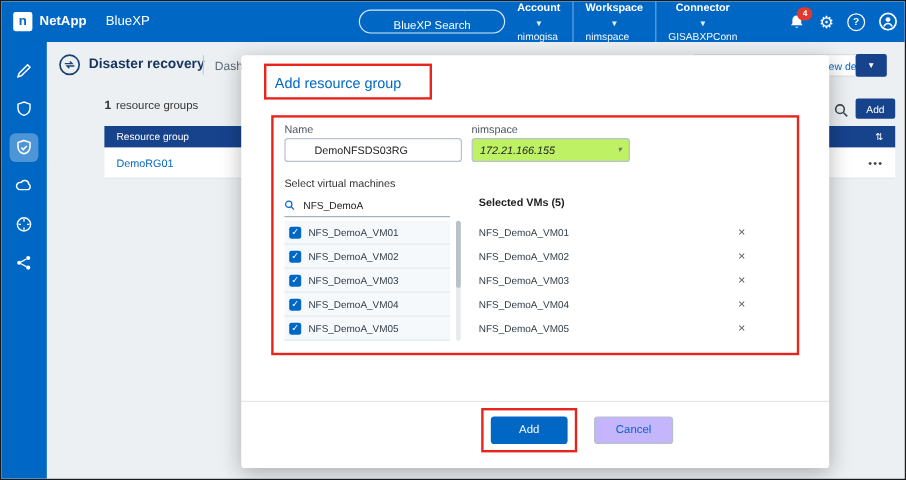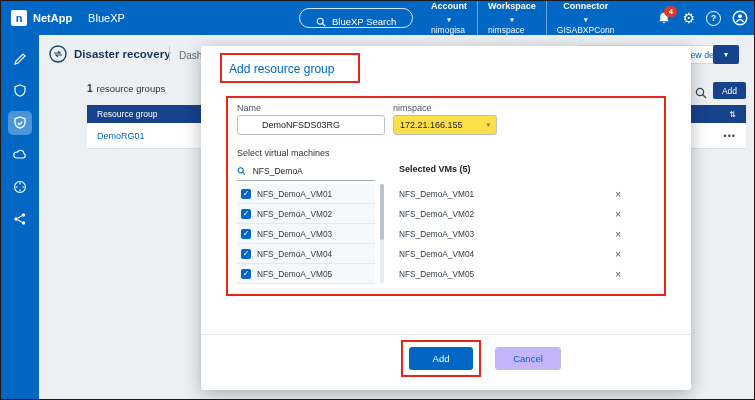--- a/index.html
+++ b/index.html
@@ -7,21 +7,21 @@
           background:#ecf0f3;font-family:"Liberation Sans",sans-serif;overflow:hidden;}
 
   
   .topbar{position:absolute;left:0;top:0;right:0;height:34px;background:#0067C5;color:#fff;}
   .brand{position:absolute;left:10px;top:0;height:34px;display:flex;align-items:center;gap:6px;}
   .logo{width:16px;height:16px;background:#fff;border-radius:2px;display:flex;align-items:center;justify-content:center;}
   .logo span{color:#0067C5;font-weight:bold;font-size:11px;line-height:1;}
   .brand-name{font-size:11px;font-weight:bold;}
   .brand-product{font-size:11px;margin-left:10px;}
   .search-pill{position:absolute;left:298px;top:7px;height:20px;box-sizing:border-box;border:1px solid rgba(255,255,255,.85);
-               border-radius:10px;display:flex;align-items:flex-end;gap:6px;padding:0 16px;font-size:9.5px;cursor:pointer;}
+               border-radius:10px;display:flex;align-items:flex-end;gap:6px;padding:0 28px;font-size:9.5px;cursor:pointer;flex-direction:column;}
   .menus{position:absolute;left:420px;top:0;height:34px;display:flex;align-items:stretch;}
   .menu{padding:0 10px;display:flex;flex-direction:column;justify-content:center;gap:1px;cursor:pointer;}
   .menu + .menu{border-left:1px solid rgba(255,255,255,.4);}
   .menu-top{display:flex;align-items:center;gap:5px;font-size:9px;font-weight:bold;flex-direction:column;}
   .menu-caret{font-size:7px;opacity:.9;}
   .menu-value{font-size:8.5px;opacity:.95;}
   .top-icons{position:absolute;right:6px;top:0;height:34px;display:flex;align-items:center;gap:11px;}
   .top-icon{position:relative;display:flex;align-items:center;justify-content:center;cursor:pointer;}
   .badge{position:absolute;top:-5px;right:-6px;min-width:11px;height:11px;border-radius:6px;background:#E03A2F;color:#fff;
          font-size:7px;display:flex;align-items:center;justify-content:center;padding:0 1px;font-weight:bold;}
@@ -64,23 +64,23 @@
   .modal-title{position:absolute;left:28px;top:16px;font-size:12px;color:#0067C5;}
   .ann{position:absolute;border:2px solid #E8251D;pointer-events:none;box-sizing:border-box;}
   .ann-title{left:19px;top:7px;width:140px;height:30px;}
   .ann-form{left:25px;top:50px;width:440px;height:200px;}
   .ann-add{left:200px;top:294px;width:80px;height:37px;}
   .field-label{position:absolute;font-size:9px;color:#4a5560;}
   .lbl-name{left:36px;top:57px;}
   .lbl-vcenter{left:192px;top:57px;}
   .input-name{position:absolute;left:36px;top:69px;width:148px;height:20px;border:1px solid #b6c1cb;border-radius:3px;
               font-size:9px;padding:0 24px;box-sizing:border-box;color:#222;font-family:inherit;outline:none;}
-  .select-vcenter{position:absolute;left:192px;top:69px;width:104px;height:20px;border:1px solid #b6c1cb;border-radius:3px;
+  .select-vcenter{position:absolute;left:192px;top:69px;width:132px;height:20px;border:1px solid #b6c1cb;border-radius:3px;
                   font-size:9px;display:flex;align-items:center;justify-content:space-between;padding:0 6px;
-                  box-sizing:border-box;color:#222;cursor:pointer;background:#fde047;}
+                  box-sizing:border-box;color:#222;cursor:pointer;background:#bef264;font-style:italic;}
   .sel-caret{font-size:7px;color:#777;}
   .lbl-select{left:36px;top:102px;color:#333;}
   .vm-search{position:absolute;left:36px;top:116px;width:138px;height:19px;border-bottom:1px solid #9fb0bf;
              display:flex;align-items:center;gap:5px;box-sizing:border-box;}
   .vm-search input{border:none;outline:none;font-size:8.5px;width:100%;color:#222;font-family:inherit;background:transparent;}
   .vm-list{position:absolute;left:36px;top:138px;width:138px;}
   .vm-row{height:20px;display:flex;align-items:center;gap:6px;background:#f6f9fc;border-bottom:1px solid #e2e9f0;
           padding:0 4px;box-sizing:border-box;cursor:pointer;}
   .checkbox{width:10px;height:10px;background:#0067C5;border-radius:2px;color:#fff;font-size:8px;display:flex;
             align-items:center;justify-content:center;line-height:1;flex:0 0 auto;}

